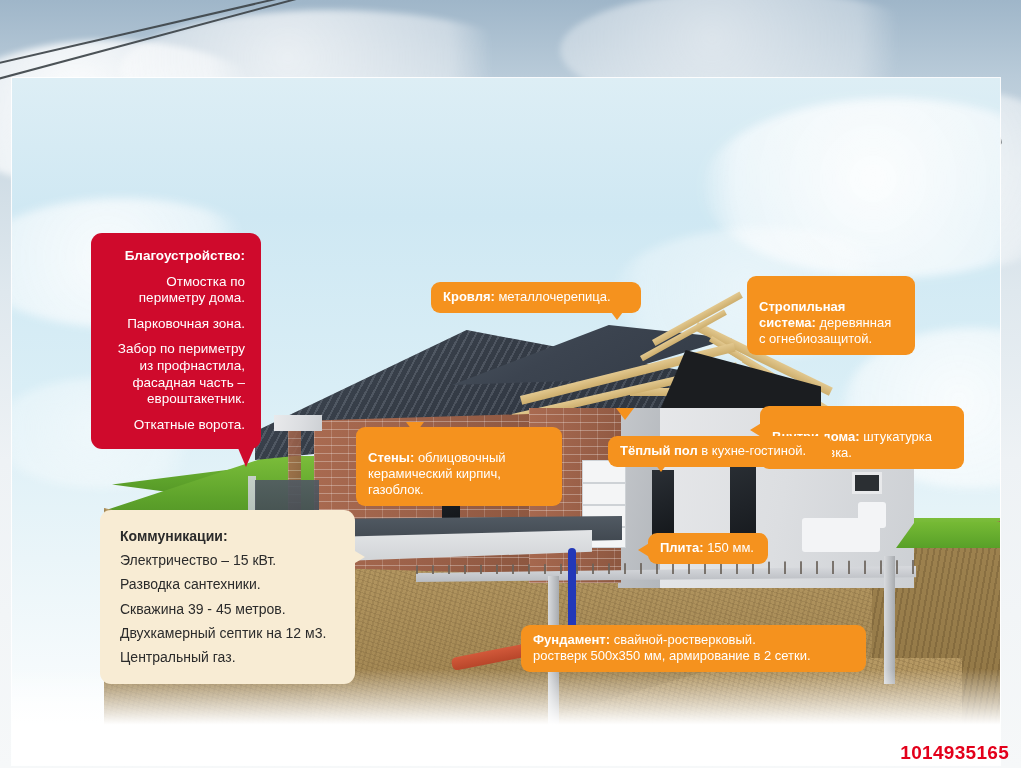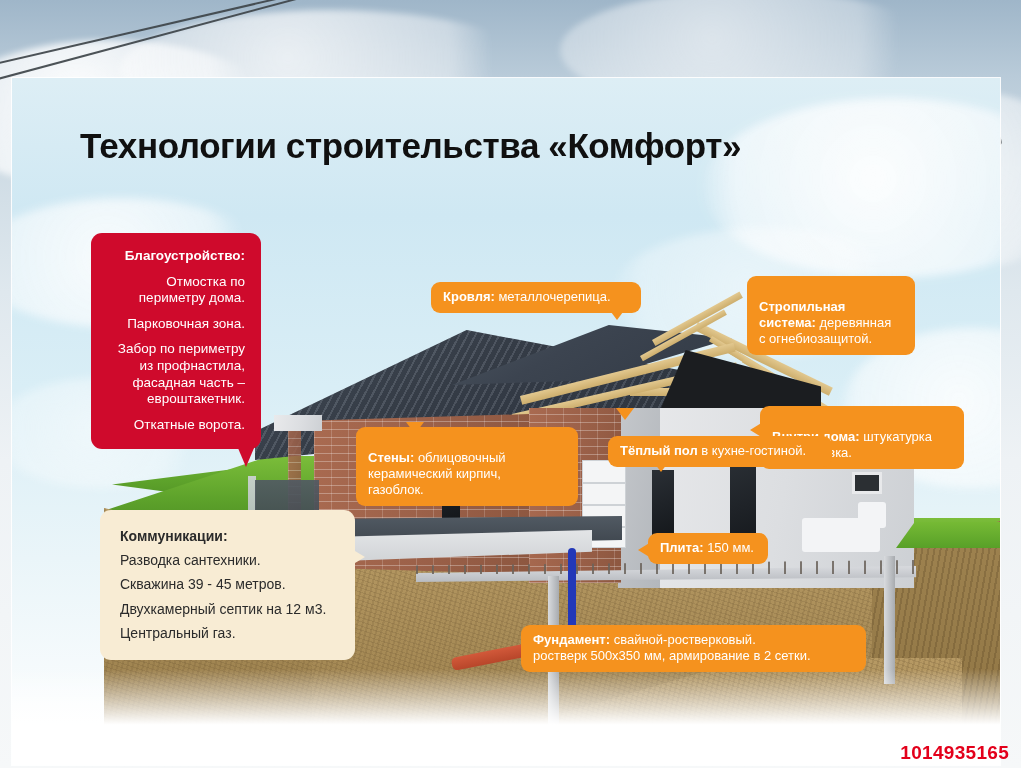--- a/index.html
+++ b/index.html
@@ -353,21 +353,21 @@
 
     <div class="tail tail-o-down" style="left:394px; top:344px;"></div>
 
     <div class="tail tail-o-left" style="left:738px; top:344px;"></div>
     <div class="callout cal-orange" style="left:748px; top:328px; width:204px; white-space: pre-line;">
       <span class="hl">Внутри дома:</span><span> штукатурка
 и шпаклевка.</span>
     </div>
 
     <div class="tail tail-o-down" style="left:398px; top:406px;"></div>
-    <div class="callout cal-orange" style="left:344px; top:349px; width:222px; white-space: pre-line;">
+    <div class="callout cal-orange" style="left:344px; top:349px; width:206px; white-space: pre-line;">
       <span class="hl">Стены:</span><span> облицовочный
 керамический кирпич,
 газоблок.</span>
     </div>
 
     <div class="tail tail-o-down" style="left:640px; top:382px;"></div>
     <div class="callout cal-orange" style="left:596px; top:358px; width:224px;">
       <span class="hl">Тёплый пол</span><span> в кухне-гостиной.</span>
     </div>
 
@@ -391,26 +391,26 @@
       <p style="white-space: pre-line;">Забор по периметру
 из профнастила,
 фасадная часть –
 евроштакетник.</p>
       <p style="white-space: pre-line;">Откатные ворота.</p>
     </div>
 
     <div class="tail tail-c-right" style="left:338px; top:470px;"></div>
     <div class="callout cal-cream" style="left:88px; top:432px; width:255px; padding:18px 20px 18px;">
       <p class="hl">Коммуникации:</p>
+      <p>Электричество – 15 кВт.</p>
       <p>Разводка сантехники.</p>
       <p>Скважина 39 - 45 метров.</p>
       <p>Двухкамерный септик на 12 м3.</p>
       <p>Центральный газ.</p>
     </div>
 
-    <div id="title">Технологии строительства «Комфорт»</div>
 
     <div style="position:absolute; left:0; bottom:0; width:100%; height:96px;
                 background: linear-gradient(180deg, rgba(255,255,255,0) 0%, #ffffff 58%);"></div>
   </div>
 
   <div id="watermark">1014935165</div>
 </div>
 
 </body></html>

